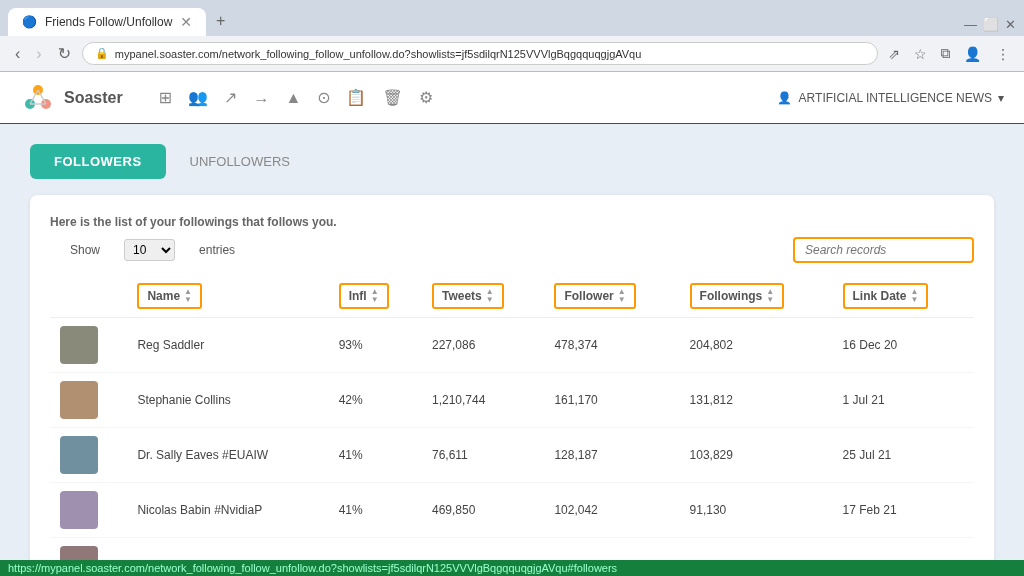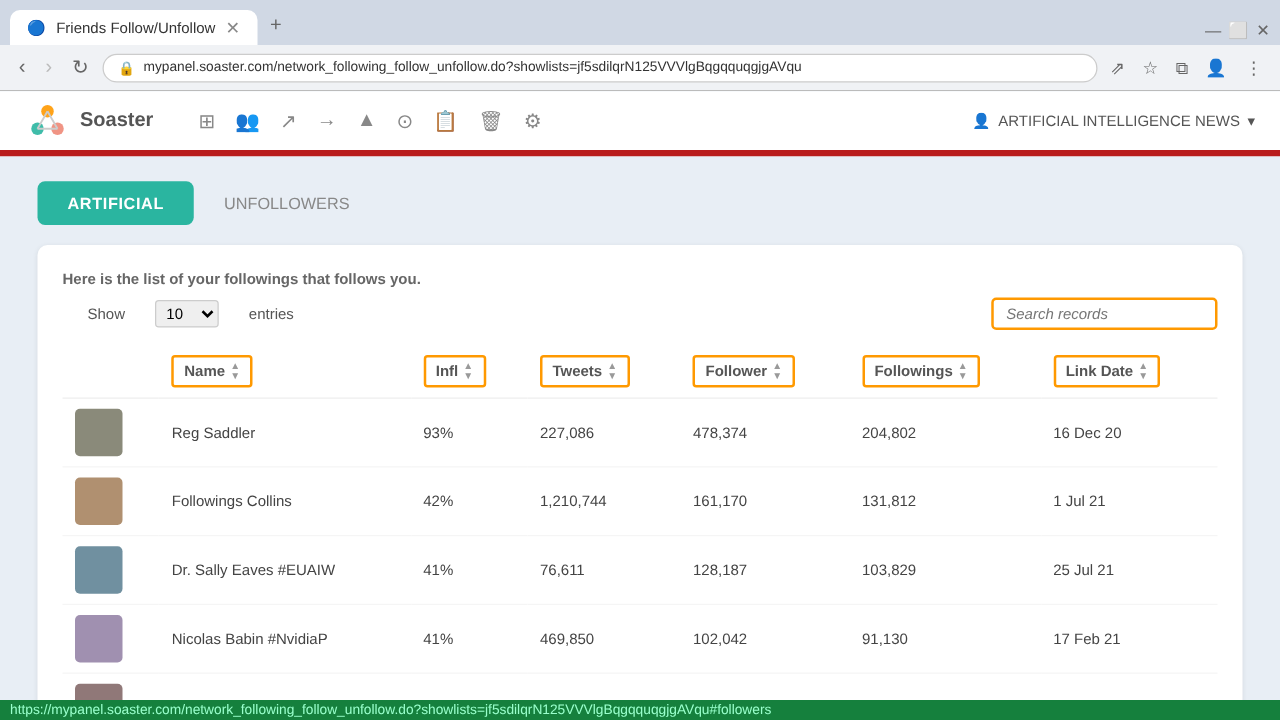--- a/index.html
+++ b/index.html
@@ -14,21 +14,21 @@
     .nav-bar { display: flex; align-items: center; padding: 6px 10px; background: #f0f2f5; gap: 6px; }
     .nav-btn { background: none; border: none; color: #666; cursor: pointer; font-size: 16px; padding: 2px 5px; }
     .nav-btn:disabled { color: #bbb; }
     .address-bar { flex: 1; background: white; border: 1px solid #ccc; border-radius: 20px; padding: 4px 12px; font-size: 12px; color: #333; display: flex; align-items: center; gap: 6px; }
     .lock-icon { color: #555; font-size: 11px; }
     .nav-actions { display: flex; gap: 6px; }
     .nav-action-btn { background: none; border: none; color: #666; cursor: pointer; font-size: 14px; padding: 2px 4px; }
 
     
     .app-wrapper { background: #e8eef5; min-height: calc(576px - 72px); }
-    .topbar { background: white; display: flex; align-items: center; padding: 0 20px; height: 52px; border-bottom: 5px solid #b91c1c; gap: 16px; }
+    .topbar { background: white; display: flex; align-items: center; padding: 0 20px; height: 52px; border-bottom: 1px solid #b91c1c; gap: 16px; }
     .logo-area { display: flex; align-items: center; gap: 8px; margin-right: 20px; }
     .logo-icon { width: 36px; height: 36px; }
     .logo-text { font-size: 16px; font-weight: bold; color: #555; }
     .nav-icons { display: flex; align-items: center; gap: 16px; flex: 1; }
     .nav-icon { color: #888; font-size: 16px; cursor: pointer; }
     .user-menu { display: flex; align-items: center; gap: 6px; color: #555; font-size: 12px; cursor: pointer; margin-left: auto; }
 
     
     .content { padding: 20px 30px; }
     .tab-buttons { display: flex; gap: 0; margin-bottom: 16px; }
@@ -121,21 +121,21 @@
     <div class="user-menu">
       <span>👤</span>
       <span>ARTIFICIAL INTELLIGENCE NEWS</span>
       <span>▾</span>
     </div>
   </div>
 
   <div class="content">
 
     <div class="tab-buttons">
-      <button class="tab-btn-followers">ARTIFICIAL</button>
+      <button class="tab-btn-followers">FOLLOWERS</button>
       <button class="tab-btn-unfollowers">UNFOLLOWERS</button>
     </div>
 
     <div class="card">
       <p class="card-desc">Here is the list of your followings that follows you.</p>
 
       <div class="table-controls">
         <div class="show-entries">
           <span>Show</span>
           <select class="entries-select">
@@ -188,21 +188,21 @@
       <td>93%</td>
       <td>227,086</td>
       <td>478,374</td>
       <td>204,802</td>
       <td>16 Dec 20</td>
     </tr>
             <tr>
       <td>
         <div class="avatar-placeholder" style="background:#b09070;border-radius:4px;"></div>
       </td>
-      <td>Followings Collins</td>
+      <td>Stephanie Collins</td>
       <td>42%</td>
       <td>1,210,744</td>
       <td>161,170</td>
       <td>131,812</td>
       <td>1 Jul 21</td>
     </tr>
             <tr>
       <td>
         <div class="avatar-placeholder" style="background:#7090a0;border-radius:4px;"></div>
       </td>

